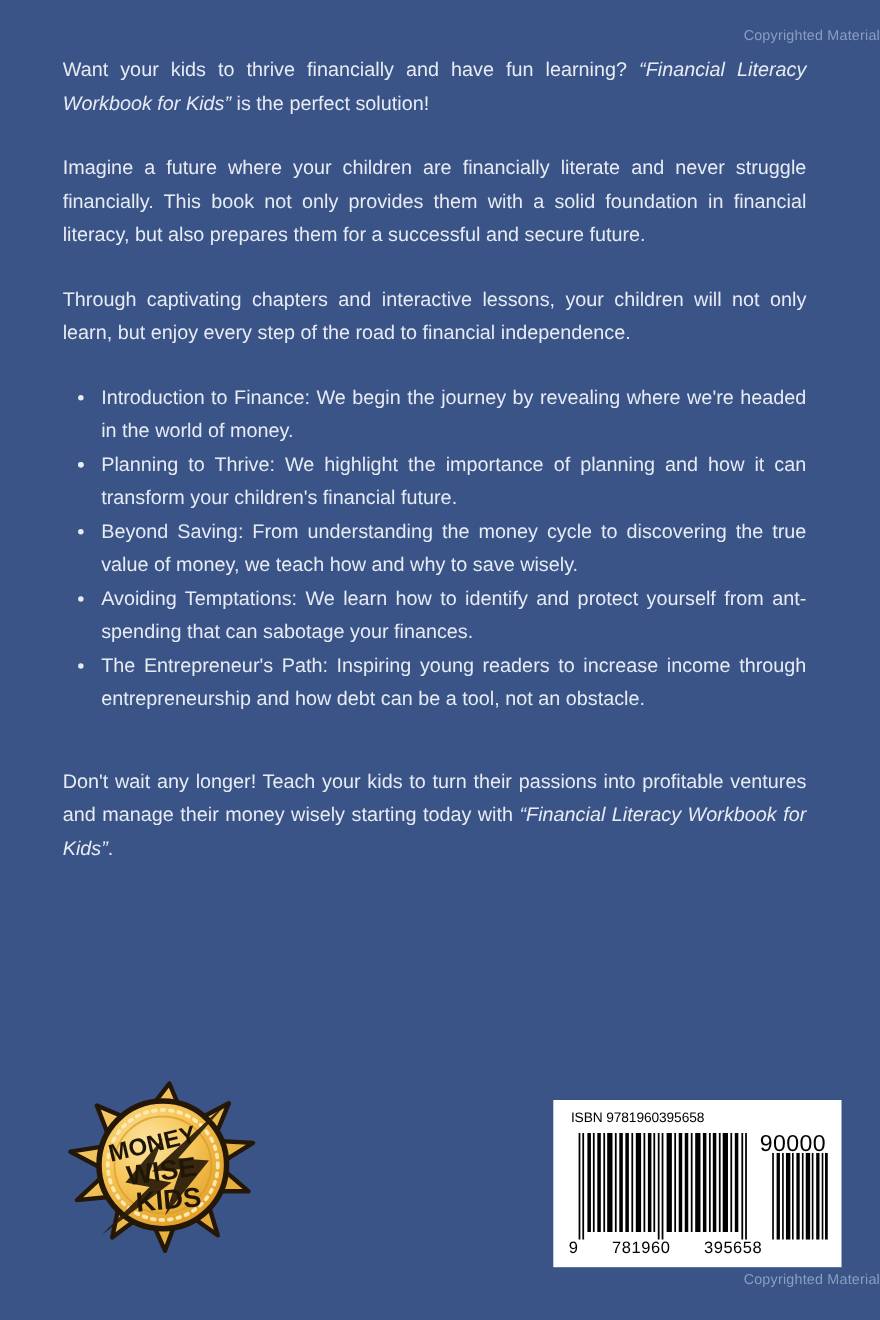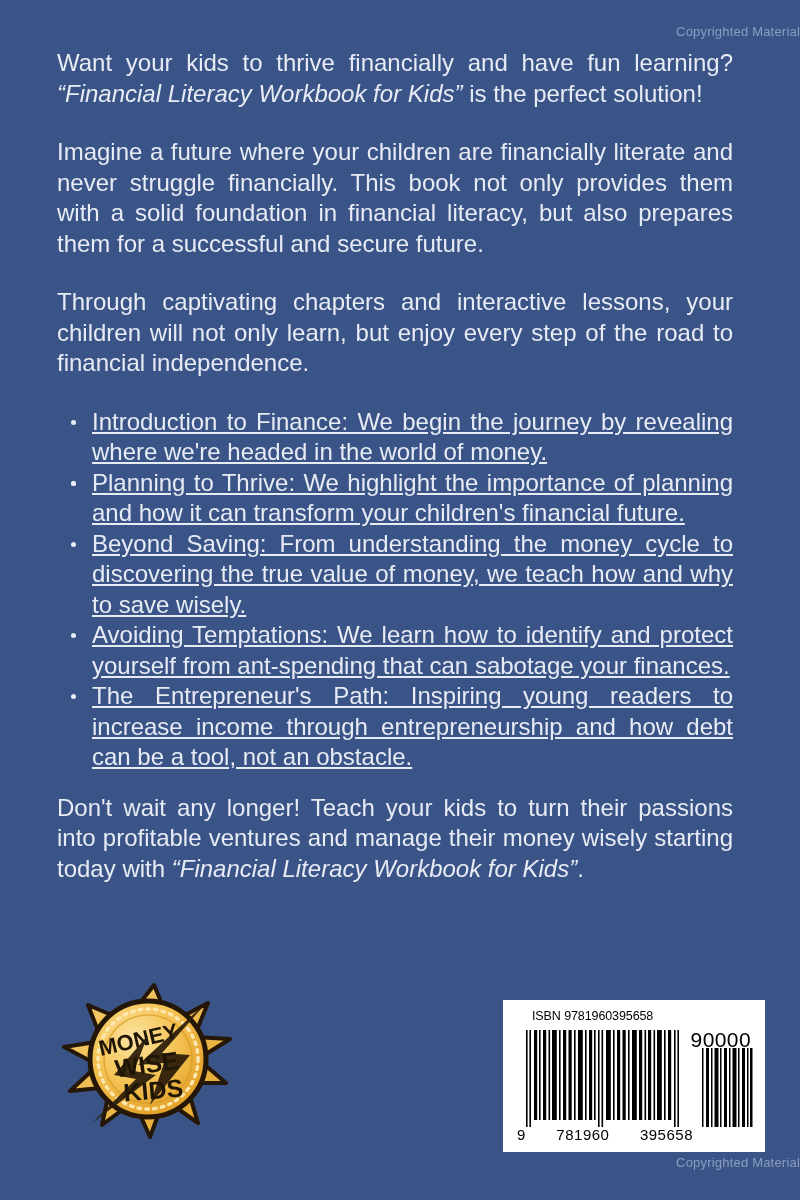--- a/index.html
+++ b/index.html
@@ -35,44 +35,43 @@
   .copyright-top { top: 24px; }
   .copyright-bottom { top: 1155px; }
 
   
   .blurb {
     position: absolute;
     left: 57px;
     top: 48px;
     width: 676px;
     color: #e7ebf3;
-    font-size: 24px;
+    font-size: 18px;
     line-height: 30.5px;
     text-align: justify;
     text-justify: inter-word;
   }
 
   .para {
     margin: 0 0 28px 0;
     text-align: justify;
   }
   .para:last-child { margin-bottom: 0; }
 
   .italic { font-style: italic; }
 
   .lead-line {
     margin: 0 0 2px 0;
     text-align: left;
   }
 
   ul.features {
     list-style: none;
-    margin: 0 0 20px 0;
+    margin: 0 0 44px 0;
     padding: 0;
-    text-decoration: underline;
   }
   ul.features li {
     position: relative;
     padding-left: 35px;
     margin-bottom: 0px;
     text-align: justify;
     text-justify: inter-word;
   }
   ul.features li .bullet-dot {
     position: absolute;
@@ -100,21 +99,21 @@
     left: 503px;
     top: 1000px;
     width: 262px;
     height: 152px;
     background: #ffffff;
     box-sizing: border-box;
     padding: 0;
   }
   .isbn-label {
     position: absolute;
-    left: 29px;
+    left: 16px;
     top: 9px;
     font-size: 12.5px;
     color: #000;
     font-family: "Liberation Sans", sans-serif;
     letter-spacing: -0.1px;
     white-space: nowrap;
   }
   .price-label {
     position: absolute;
     right: 14px;

